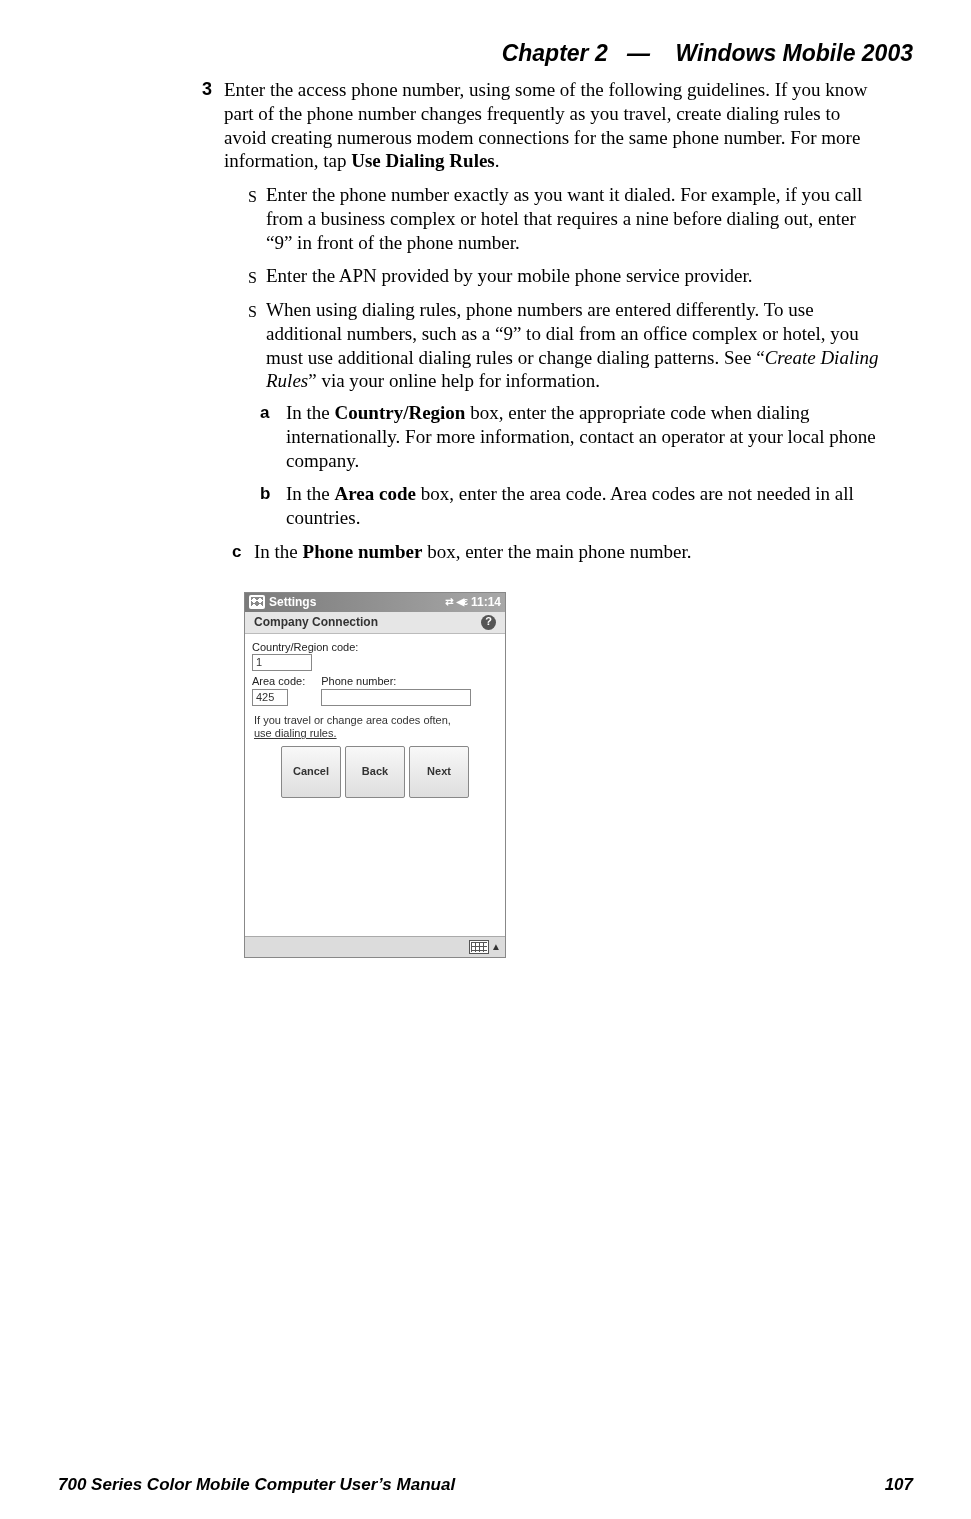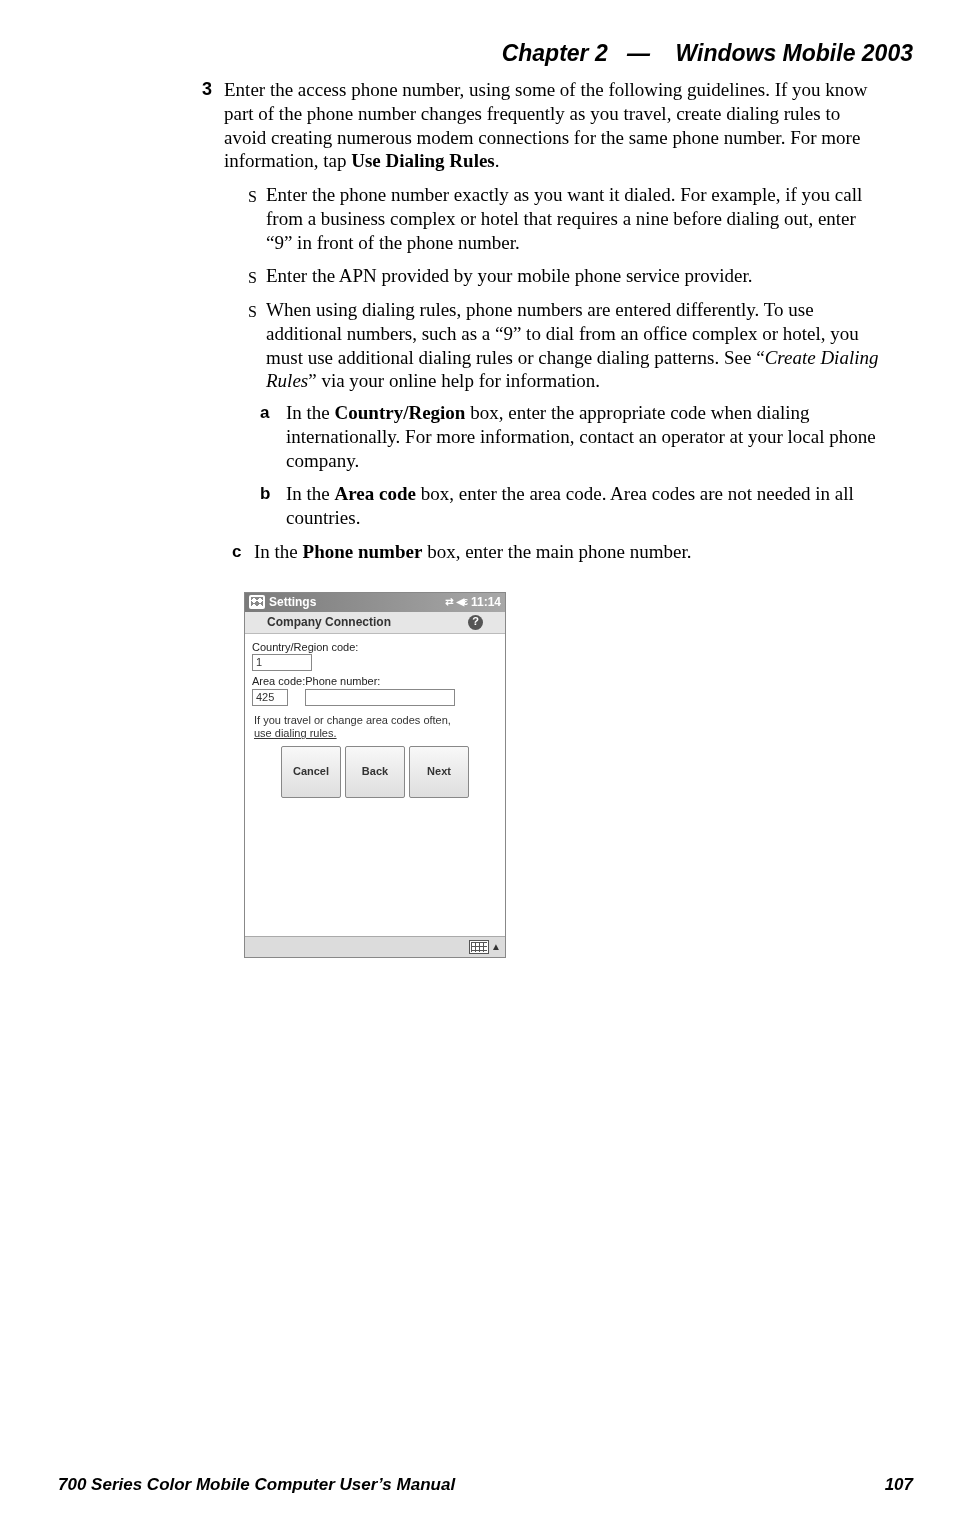--- a/index.html
+++ b/index.html
@@ -117,21 +117,21 @@
     position: absolute;
     inset: 2px;
     background: linear-gradient(45deg,#888 25%,transparent 25%,transparent 75%,#888 75%),
                 linear-gradient(-45deg,#888 25%,transparent 25%,transparent 75%,#888 75%);
     background-size: 6px 6px;
   }
   .titlebar .spacer { flex: 1; }
   .titlebar .ind { font-size:10px; letter-spacing:-1px; }
   .subbar {
     background:#e6e6e6;
-    padding:3px 22px;
+    padding:3px 9px;
     display:flex;
     justify-content: space-between;
     align-items:center;
     border-bottom:1px solid #bbb;
   }
   .help-icon {
     width:15px;height:15px;border-radius:50%;
     background:#555;color:#fff;font-weight:bold;display:flex;
     align-items:center;justify-content:center;font-size:11px;
   }
@@ -143,21 +143,21 @@
   .lbl { font-size:11px; color:#222; margin-top:1px; }
   .inp {
     border:1px solid #888;
     background:#fff;
     height:17px;
     padding:0 3px;
     font-size:11px;
     box-sizing:border-box;
     display:flex; align-items:center;
   }
-  .row { display:flex; gap:0; margin-top:3px; }
+  .row { display:flex; gap:16px; margin-top:3px; }
   .hint {
     font-size:11px;
     color:#333;
     margin:8px 0 6px 2px;
     line-height:1.2;
   }
   .hint .link { text-decoration: underline; }
   .btnrow {
     display:flex;
     justify-content:center;

